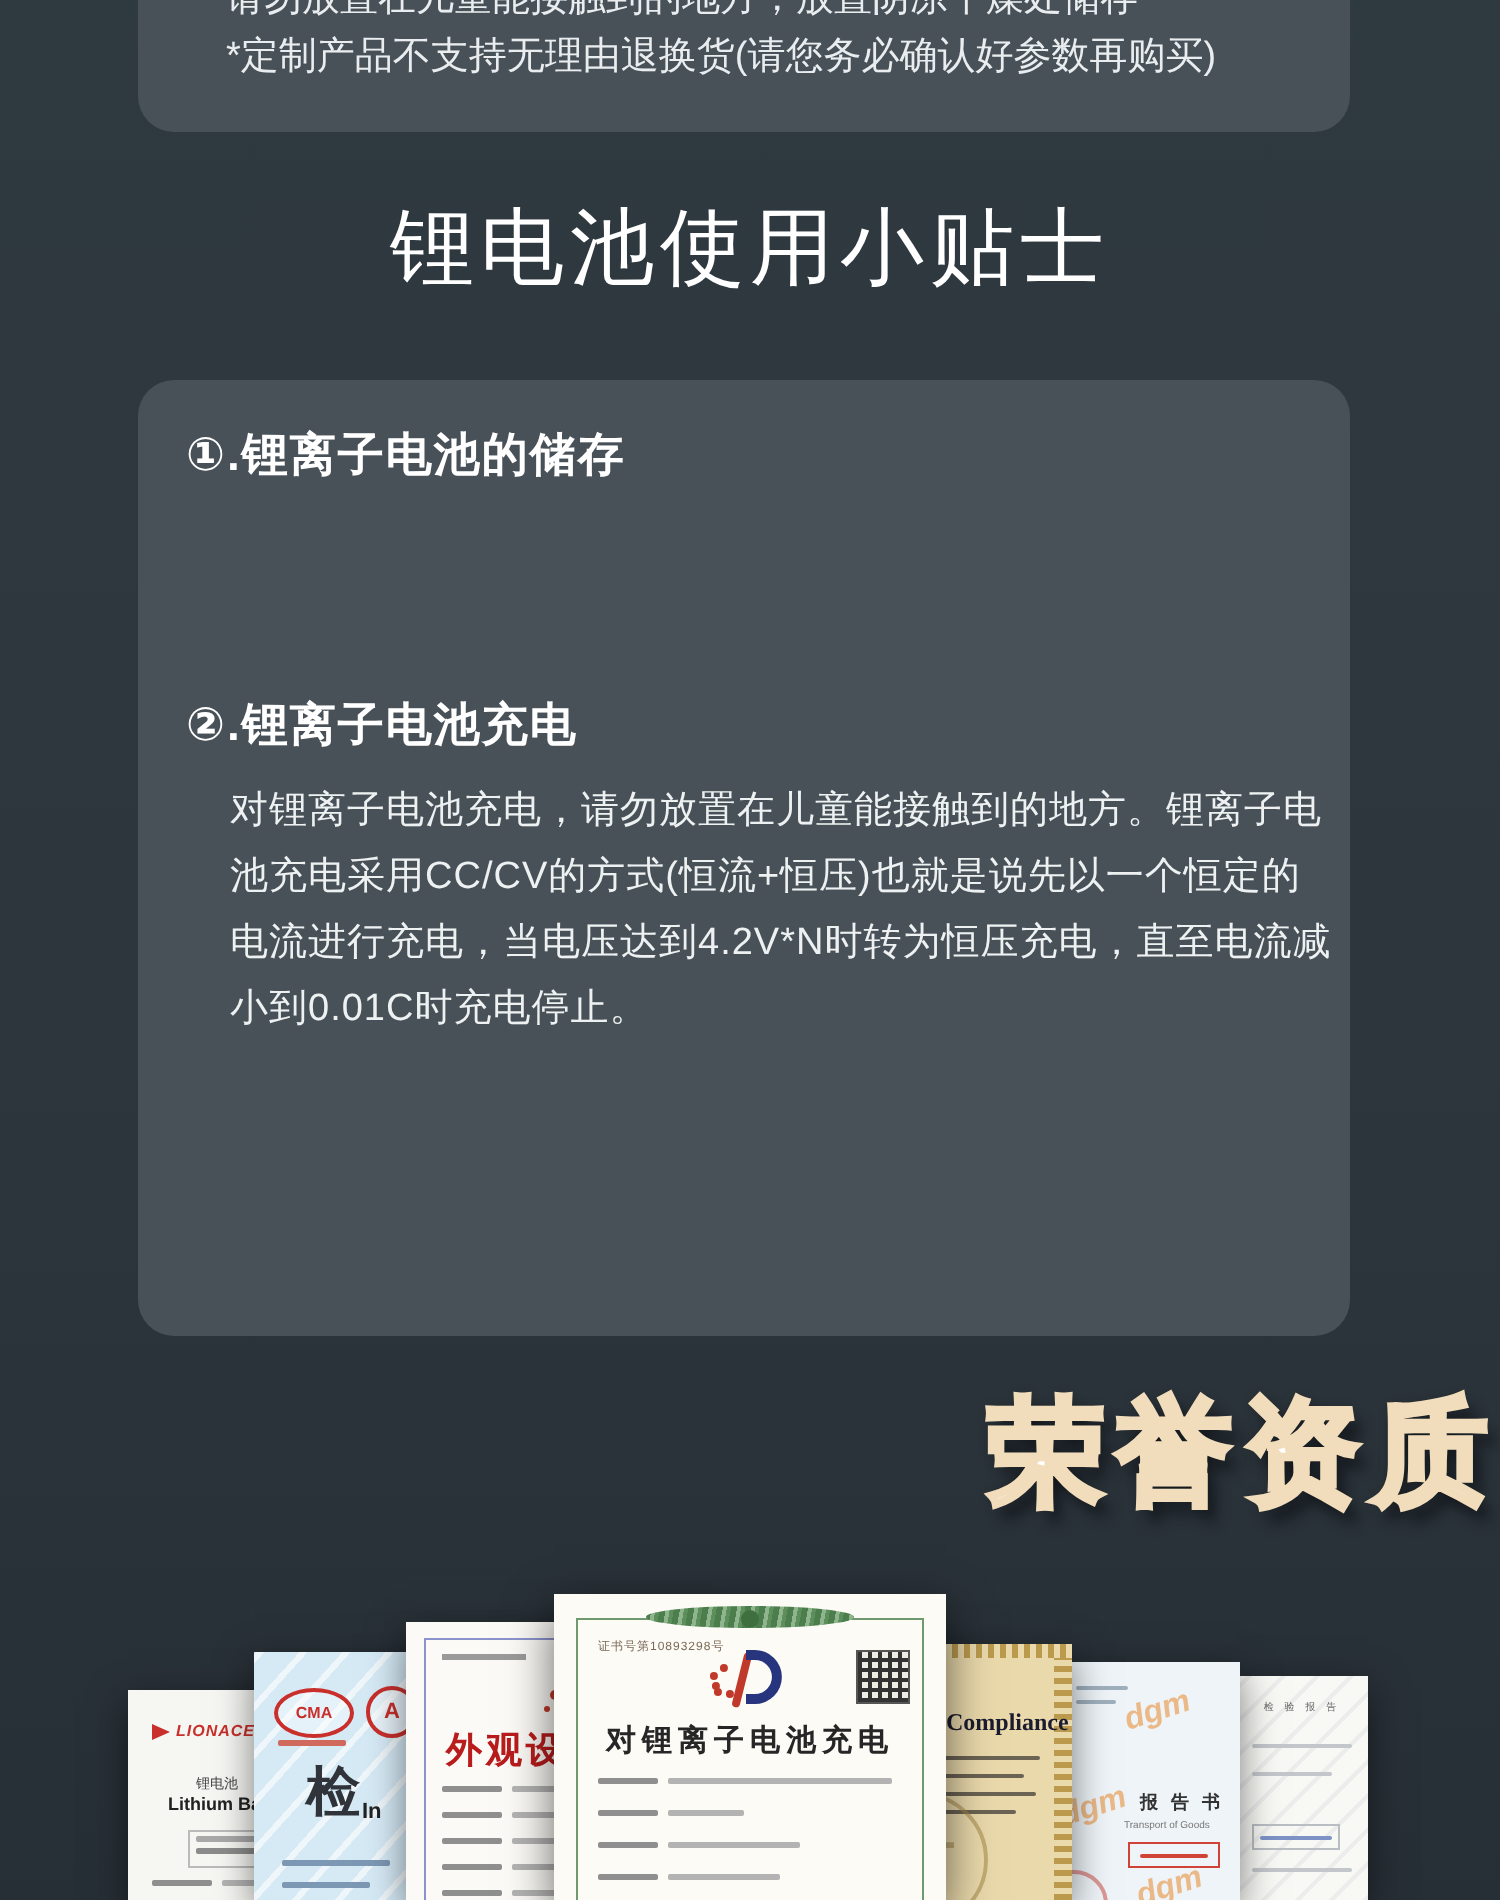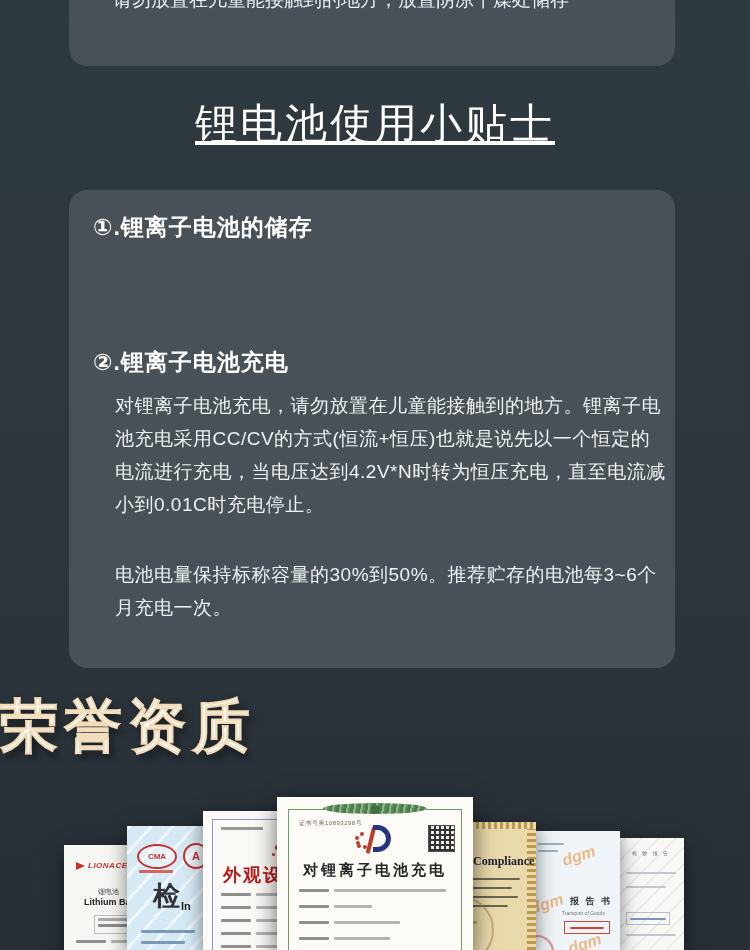--- a/index.html
+++ b/index.html
@@ -11,35 +11,35 @@
   .card{
     position:absolute;left:69px;width:606px;background:#485158;border-radius:18px;
   }
   
   .notice-card{top:-46px;height:112px;padding:34px 30px 0 44px;box-sizing:border-box;}
   .notice-line{color:#e9edef;font-size:19px;line-height:24px;white-space:nowrap;}
   .notice-line + .notice-line{margin-top:5px;}
   
   .page-title{
     position:absolute;top:96px;left:0;width:750px;text-align:center;
-    color:#ffffff;font-size:42px;font-weight:500;letter-spacing:3px;text-decoration:underline;
+    color:#ffffff;font-size:42px;font-weight:500;letter-spacing:3px;
   }
   
   .tips-card{top:190px;height:478px;}
   .tip-section{position:absolute;left:24px;right:32px;}
   .tip-s1{top:22px;} .tip-s2{top:157px;} .tip-s3{top:357px;}
   .tip-heading{color:#ffffff;font-size:23px;font-weight:700;letter-spacing:1px;margin:0;}
   .tip-body{
     color:#eef1f2;font-size:19px;line-height:33px;margin:11px 0 0 22px;width:552px;
     letter-spacing:0.5px;
   }
   
   .honor-title{
-    position:absolute;top:688px;left:0;width:750px;text-align:left;
-    font-size:58px;font-weight:400;letter-spacing:6px;color:#ffffff;
+    position:absolute;top:688px;left:0;width:750px;text-align:right;
+    font-size:58px;font-weight:700;letter-spacing:6px;color:#ffffff;
     -webkit-text-stroke:2.5px #f1ddbb;
     text-shadow:0 0 6px rgba(0,0,0,.25), 5px 7px 7px rgba(18,21,26,.85);
   }
   
   .certs{position:absolute;left:0;top:780px;width:750px;height:170px;}
   .cert{position:absolute;box-shadow:0 6px 18px rgba(0,0,0,.5);overflow:hidden;box-sizing:border-box;}
   .bar{background:#a9a9a9;height:3px;border-radius:1px;}
   .bar.dk{background:#8c8c8c;}
   .row{display:flex;align-items:center;gap:5px;margin-bottom:12px;}
   .row .lbl{width:30px;flex:none;height:3px;background:#8f8f8f;border-radius:1px;}
@@ -117,34 +117,34 @@
   .c7-lines{position:absolute;top:34px;left:8px;right:8px;}
   .c7-lines .bar{height:2px;background:#c3c6ca;margin-bottom:12px;}
   .c7-box{position:absolute;top:74px;left:8px;width:36px;height:11px;border:1px solid #b9bec4;display:flex;align-items:center;padding:0 3px;}
   .c7-box .bar{height:2px;background:#7d93c6;width:100%;}
 </style>
 </head>
 <body>
 
 <div class="card notice-card">
   <div class="notice-line">请勿放置在儿童能接触到的地方，放置阴凉干燥处储存</div>
+  <div class="notice-line">*定制产品不支持无理由退换货(请您务必确认好参数再购买)</div>
 </div>
 
 <div class="page-title">锂电池使用小贴士</div>
 
 <div class="card tips-card">
   <div class="tip-section tip-s1">
     <h2 class="tip-heading">①.锂离子电池的储存</h2>
   </div>
   <div class="tip-section tip-s2">
     <h2 class="tip-heading">②.锂离子电池充电</h2>
     <p class="tip-body">对锂离子电池充电，请勿放置在儿童能接触到的地方。锂离子电池充电采用CC/CV的方式(恒流+恒压)也就是说先以一个恒定的电流进行充电，当电压达到4.2V*N时转为恒压充电，直至电流减小到0.01C时充电停止。</p>
   </div>
   <div class="tip-section tip-s3">
-    <p class="tip-body">电池电量保持标称容量的30%到50%。推荐贮存的电池每3~6个月充电一次。</p>
   </div>
 </div>
 
 <div class="honor-title">荣誉资质</div>
 
 <div class="certs">
 
   <div class="cert cert1">
     <div class="lion-logo">
       <span class="lion-tri"></span>

